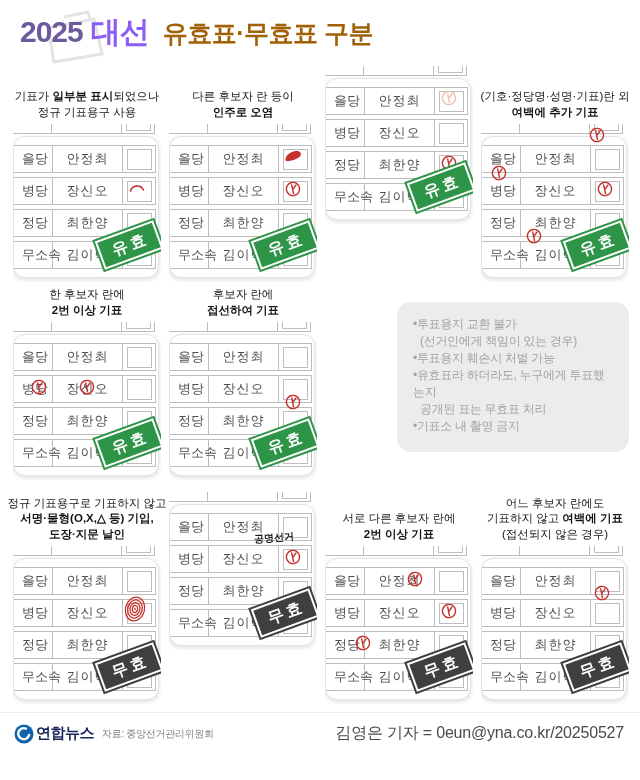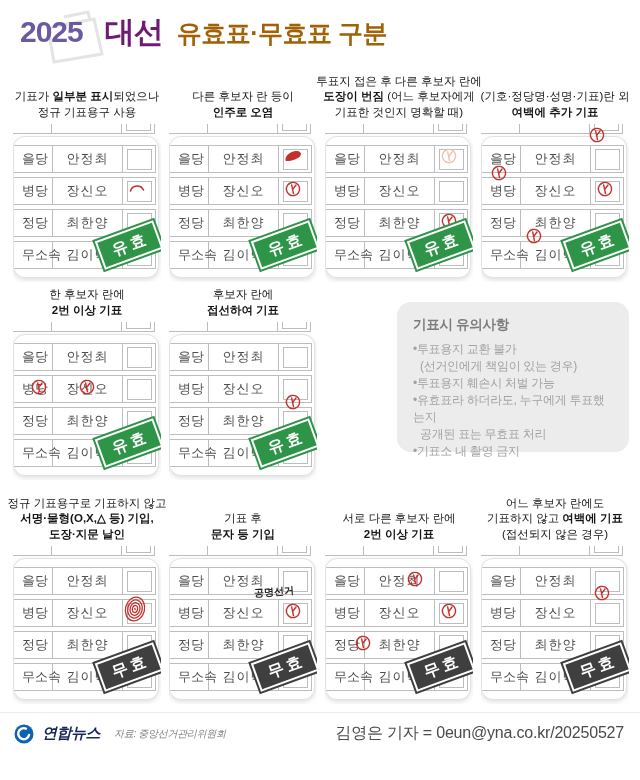--- a/index.html
+++ b/index.html
@@ -2,21 +2,21 @@
 <html><head>
 <meta charset="utf-8">
 <style>
   html,body{margin:0;padding:0;background:#fff;}
   .page{position:relative;width:640px;height:780px;background:#fff;overflow:hidden;
         font-family:"Liberation Sans",sans-serif;}
   
   .header{position:relative;height:50px;margin:12px 0 0 20px;display:flex;align-items:baseline;gap:6px;}
   .hd-icon{position:absolute;left:12px;top:-6px;z-index:0;}
   .h-year{position:relative;z-index:1;font-size:30px;font-weight:900;color:#6b5b9e;letter-spacing:-1px;}
-  .h-elec{position:relative;z-index:1;font-size:30px;font-weight:900;color:#701a75;letter-spacing:-1px;margin-left:16px;}
+  .h-elec{position:relative;z-index:1;font-size:30px;font-weight:900;color:#8b5cf6;letter-spacing:-1px;margin-left:2px;}
   .h-title{position:relative;z-index:1;font-size:25px;font-weight:800;color:#a16207;margin-left:8px;letter-spacing:-0.5px;}
   
   .grid{display:grid;grid-template-columns:repeat(4,148px);column-gap:8px;padding-left:13px;}
   section[data-section="0"]{margin-top:4px;}
   section[data-section="1"]{margin-top:0;}
   section[data-section="2"]{margin-top:12px;}
   .cell{display:flex;flex-direction:column;align-items:center;}
   section[data-section="0"] .caption{height:54px;}
   section[data-section="1"] .caption{height:36px;}
   section[data-section="2"] .caption{height:50px;}
@@ -47,21 +47,21 @@
   .result-invalid{background:#3f3f3f;box-shadow:0 0 0 2px #3f3f3f;}
   
   .notice{grid-column:3/5;justify-self:end;width:232px;box-sizing:border-box;height:150px;margin-top:20px;
           background:#ececec;border-radius:14px;padding:14px 16px;}
   .notice-title{font-size:13.5px;font-weight:800;color:#7c7c7c;margin-bottom:7px;letter-spacing:-0.3px;}
   .n-item{font-size:12px;line-height:1.42;color:#a2a2a2;letter-spacing:-0.3px;}
   .n-item.cont{padding-left:7px;}
   
   .rule{border-top:1px solid #ececec;margin-top:8px;}
   .footer{display:flex;align-items:center;justify-content:space-between;padding:10px 16px 0 14px;}
-  .f-left{display:flex;align-items:center;gap:8px;font-style:italic;}
+  .f-left{display:flex;align-items:center;gap:2px;}
   .f-agency{font-size:15px;font-weight:800;color:#17255a;letter-spacing:-0.5px;}
   .f-source{font-size:10px;color:#808080;margin-left:6px;letter-spacing:-0.3px;}
   .f-credit{font-size:16px;color:#4b4b4b;letter-spacing:-0.2px;}
 </style>
 </head>
 <body>
 
 <div class="page">
 
   <div class="header">
@@ -211,31 +211,20 @@
           <span class="mark" style="left: 124px; top: 65px;"><svg width="17" height="17" viewBox="-9 -9 18 18">
               <g transform="rotate(-12)" stroke="#c5302c" fill="none" stroke-width="1.5" stroke-linecap="round">
                 <circle r="7"></circle>
                 <path d="M-0.5,-4.5 L-0.5,4.8 M-0.5,0.5 L4,-3.5"></path>
               </g>
             </svg></span>
           <div class="result-stamp result-valid">유효</div>
         </div>
       </div>
       <div class="cell">
-        <div class="caption">
-          <div class="cap-line">
-            <span><span>투표지 접은 후 다른 후보자 란에</span></span>
-          </div>
-          <div class="cap-line">
-            <span><span class="cap-b">도장이 번짐 </span><span>(어느 후보자에게</span></span>
-          </div>
-          <div class="cap-line">
-            <span><span>기표한 것인지 명확할 때)</span></span>
-          </div>
-        </div>
         <div class="ballot">
           <div class="brow peek">
             <span class="p-cell"></span>
             <span class="n-cell"></span>
             <span class="s-cell">
               <span class="s-box"></span>
             </span>
           </div>
           <div class="bcard">
             <div class="brow" style="top: 8px;">
@@ -522,21 +511,20 @@
           <span class="mark" style="left: 124px; top: 80px;"><svg width="17" height="17" viewBox="-9 -9 18 18">
               <g transform="rotate(-12)" stroke="#c5302c" fill="none" stroke-width="1.5" stroke-linecap="round">
                 <circle r="7"></circle>
                 <path d="M-0.5,-4.5 L-0.5,4.8 M-0.5,0.5 L4,-3.5"></path>
               </g>
             </svg></span>
           <div class="result-stamp result-valid">유효</div>
         </div>
       </div>
       <div class="notice">
-        <div class="notice-title">기표시 유의사항</div>
         <div class="n-item">•투표용지 교환 불가</div>
         <div class="n-item cont">(선거인에게 책임이 있는 경우)</div>
         <div class="n-item">•투표용지 훼손시 처벌 가능</div>
         <div class="n-item">•유효표라 하더라도, 누구에게 투표했는지</div>
         <div class="n-item cont">공개된 표는 무효표 처리</div>
         <div class="n-item">•기표소 내 촬영 금지</div>
       </div>
     </section>
   <section class="grid" data-section="2">
       <div class="cell">
@@ -608,28 +596,20 @@
                 <ellipse rx="7.2" ry="9.2"></ellipse>
                 <ellipse rx="4.9" ry="6.4"></ellipse>
                 <ellipse rx="2.6" ry="3.6"></ellipse>
                 <path d="M-0.5,-1 L0.5,1"></path>
               </g>
             </svg></span>
           <div class="result-stamp result-invalid">무효</div>
         </div>
       </div>
       <div class="cell">
-        <div class="caption">
-          <div class="cap-line">
-            <span><span>기표 후</span></span>
-          </div>
-          <div class="cap-line">
-            <span><span class="cap-b">문자 등 기입</span></span>
-          </div>
-        </div>
         <div class="ballot">
           <div class="brow peek">
             <span class="p-cell"></span>
             <span class="n-cell"></span>
             <span class="s-cell">
               <span class="s-box"></span>
             </span>
           </div>
           <div class="bcard">
             <div class="brow" style="top: 8px;">

